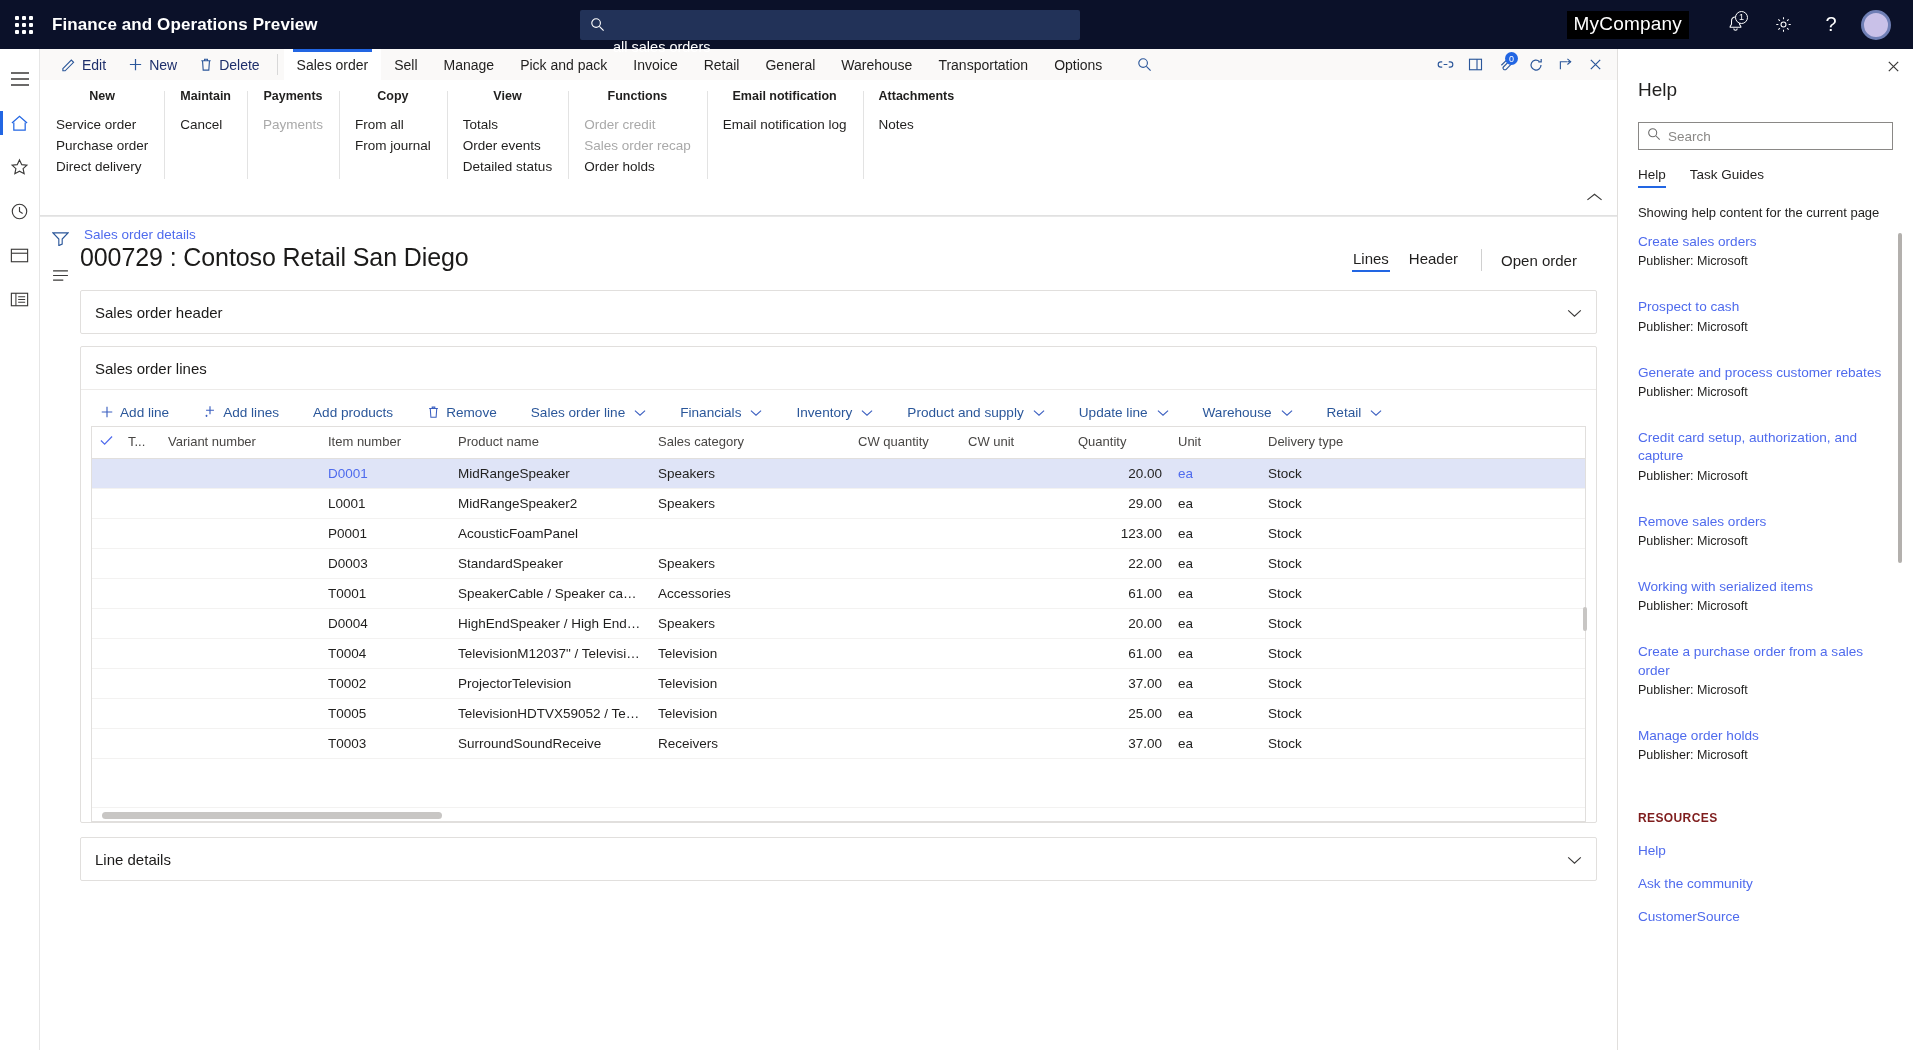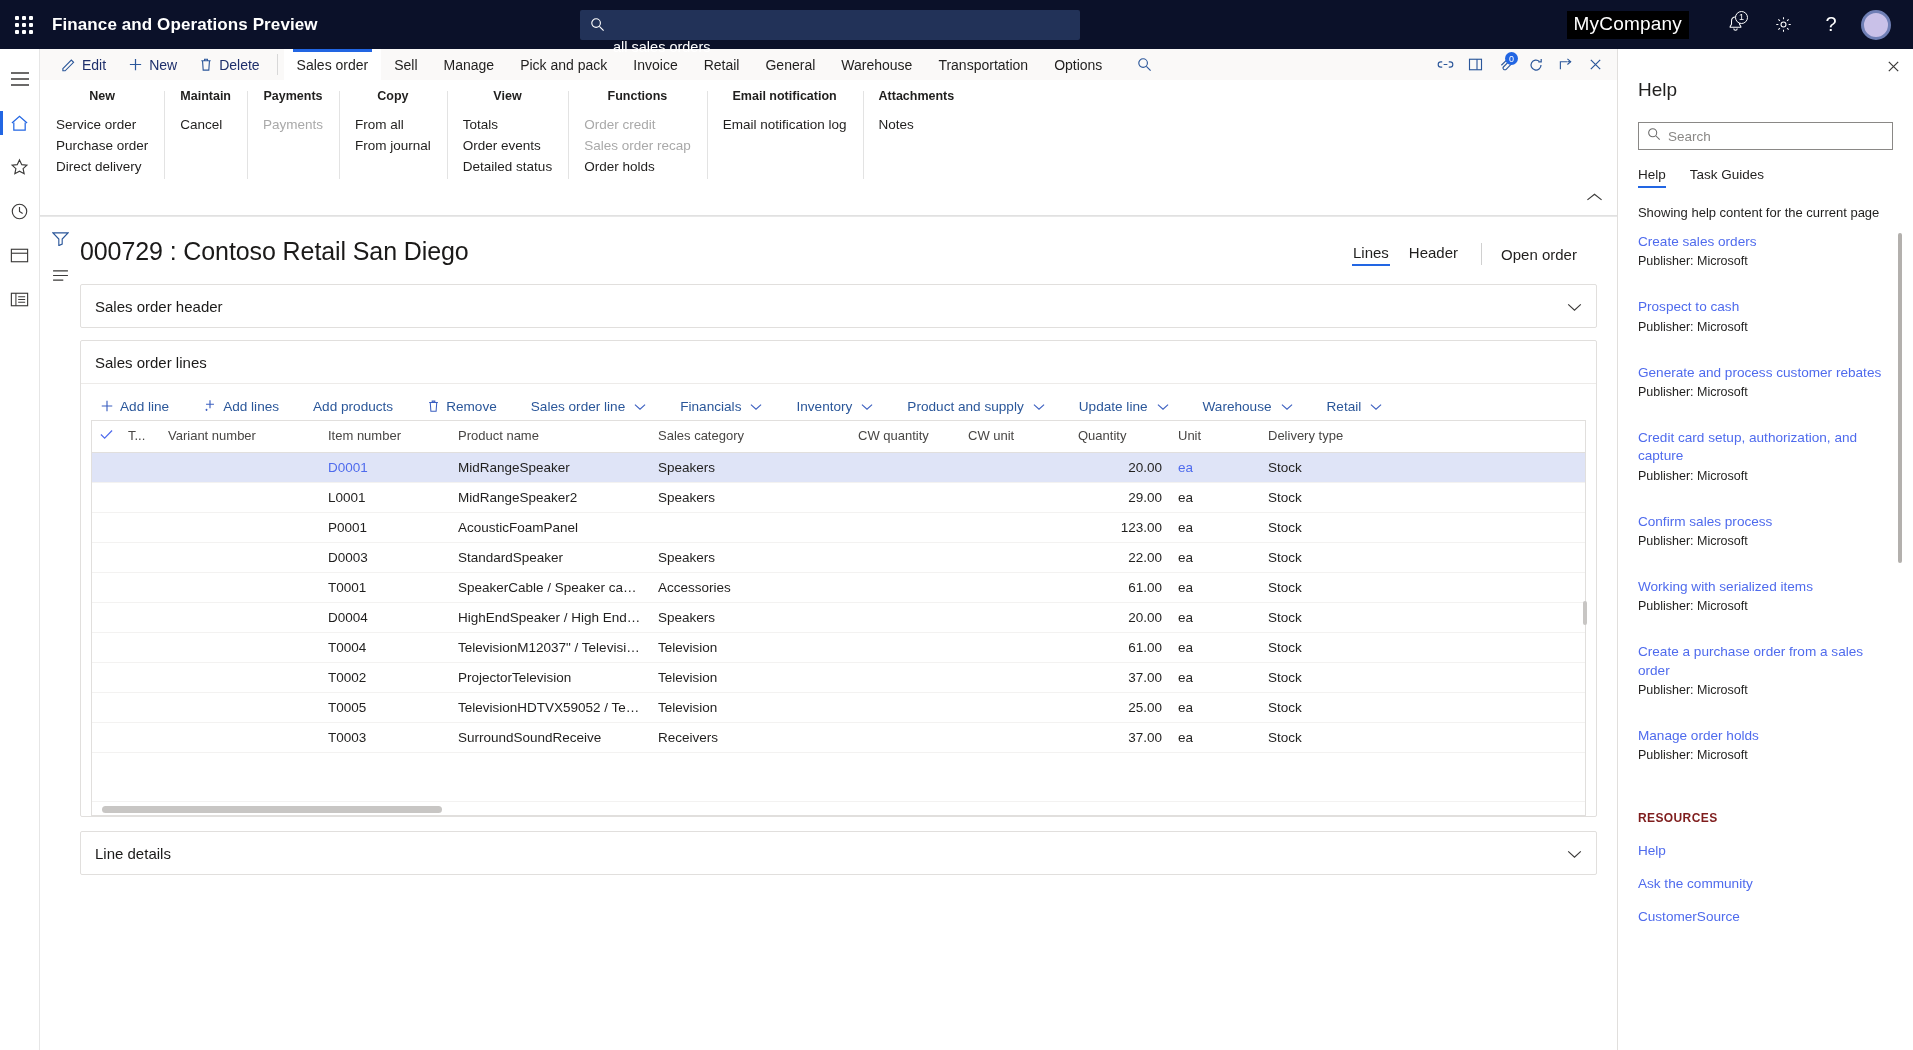--- a/index.html
+++ b/index.html
@@ -88,21 +88,21 @@
   .canvas { flex: 1 1 auto; display: flex; min-height: 0; background: #fff; border-top: 1px solid #e8e8e8; }
   .canvas-rail {
     width: 40px; flex: 0 0 40px; background: #fff; padding-top: 14px;
     display: flex; flex-direction: column; align-items: center; gap: 18px;
   }
   .canvas-rail div { cursor: pointer; }
   .canvas-main { flex: 1 1 auto; min-width: 0; overflow: hidden; position: relative; background: #fff; }
 
   .page-head { padding: 10px 0 0 0; }
   .breadcrumb { font-size: 13.5px; color: #4f6bed; margin-left: 4px; cursor: pointer; }
-  .titlerow { display: flex; align-items: flex-end; margin-top: 10px; }
+  .titlerow { display: flex; align-items: flex-end; margin-top: 1px; }
   .page-title { font-size: 25px; font-weight: 400; color: #1b1a19; letter-spacing: -0.1px; }
   .viewtabs { margin-left: auto; display: flex; align-items: center; padding-right: 34px; gap: 0; }
   .vtab { font-size: 15px; color: #201f1e; padding: 2px 10px 5px 10px; cursor: pointer; position: relative; }
   .vtab.active { font-weight: 400; }
   .vtab.active::after { content:""; position:absolute; left:9px; right:9px; bottom:0; height:2px; background:#2266e3; }
   .vsep { width:1px; height:22px; background:#d0d0d0; margin: 0 13px; }
   .vlink { font-size: 15px; color: #201f1e; cursor: pointer; padding: 2px 6px; }
 
   
   .fasttab {
@@ -435,20 +435,21 @@
           <div>
             <svg width="17" height="13" viewBox="0 0 18 14">
                 <path d="M1 2h16M1 7h16M1 12h11" stroke="#3b3a39" stroke-width="1.3"></path>
               </svg>
           </div>
         </div>
 
         <div class="canvas-main">
 
           <div class="page-head">
+            <div class="breadcrumb">Sales order details</div>
             <div class="titlerow">
               <div class="page-title">000729 : Contoso Retail San Diego</div>
               <div class="viewtabs">
                 <div class="vtab active"><span>Lines</span></div>
                 <div class="vtab"><span>Header</span></div>
                 <div class="vsep"></div>
                 <div class="vlink">Open order</div>
               </div>
             </div>
           </div>
@@ -766,21 +767,21 @@
         </div>
         <div class="hp-item">
           <div class="hp-link">Generate and process customer rebates</div>
           <div class="hp-pub">Publisher: Microsoft</div>
         </div>
         <div class="hp-item">
           <div class="hp-link">Credit card setup, authorization, and capture</div>
           <div class="hp-pub">Publisher: Microsoft</div>
         </div>
         <div class="hp-item">
-          <div class="hp-link">Confirm sales process</div>
+          <div class="hp-link">Remove sales orders</div>
           <div class="hp-pub">Publisher: Microsoft</div>
         </div>
         <div class="hp-item">
           <div class="hp-link">Working with serialized items</div>
           <div class="hp-pub">Publisher: Microsoft</div>
         </div>
         <div class="hp-item">
           <div class="hp-link">Create a purchase order from a sales order</div>
           <div class="hp-pub">Publisher: Microsoft</div>
         </div>

